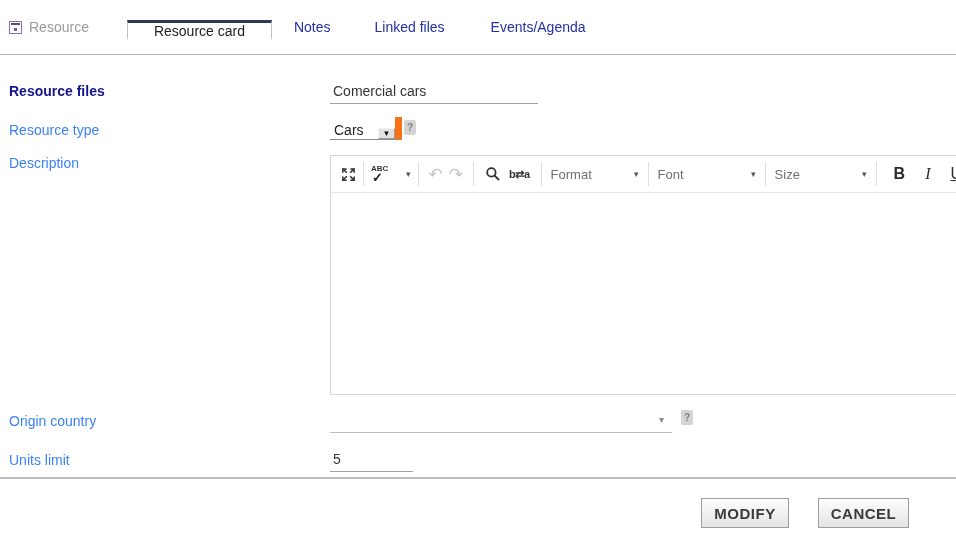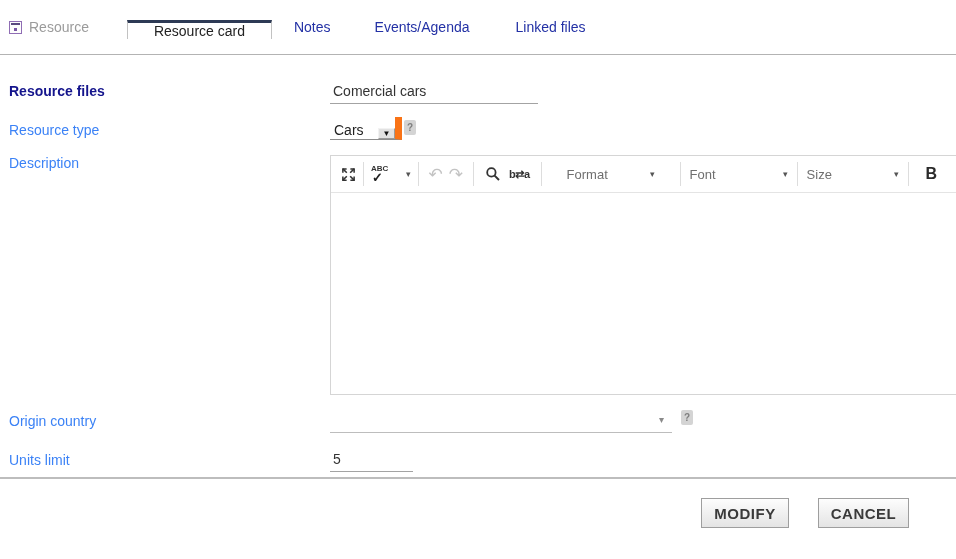--- a/index.html
+++ b/index.html
@@ -113,21 +113,21 @@
   .spell-check {
     position: absolute; top: 6px; left: 1px; font-size: 13px; font-weight: bold; color: #222;
   }
   .tcaret { font-size: 9px; color: #555; margin-left: 2px; cursor: pointer; }
   .replace-txt { font-size: 11px; font-weight: bold; letter-spacing: -0.5px; }
   .combo {
     display: flex; align-items: center; justify-content: space-between;
     color: #6f6f6f; font-size: 13px; flex: 0 0 auto; cursor: pointer;
   }
   .combo .combo-caret { font-size: 9px; color: #555; }
-  .combo.format { width: 88px; margin: 0 18px; }
+  .combo.format { width: 88px; margin: 0 2px; }
   .combo.font   { width: 98px; margin: 0 2px; }
   .combo.size   { width: 92px; margin: 0 2px; }
   .fmt-btn {
     flex: 0 0 auto; font-size: 16px; color: #2b2b2b;
     margin: 0 10px; cursor: pointer; line-height: 20px;
   }
   .fmt-btn.b { font-weight: bold; }
   .fmt-btn.i { font-style: italic; font-family: "Liberation Serif", serif; }
   .fmt-btn.u { text-decoration: underline; }
   .ed-content { height: 202px; background: #fff; cursor: text; }
@@ -168,24 +168,24 @@
       <span class="resource-icon"></span>
       <span>Resource</span>
     </div>
     <div class="tab-active">
       <span>Resource card</span>
     </div>
     <div class="tab">
       <span>Notes</span>
     </div>
     <div class="tab wide">
+      <span>Linked files</span>
+    </div>
+    <div class="tab wide">
       <span>Events/Agenda</span>
-    </div>
-    <div class="tab wide">
-      <span>Linked files</span>
     </div>
   </div>
 
   <div class="flabel navy" style="top:83px">Resource files</div>
   <div class="uline-input" style="left:330px; top:80px; width:208px; height:24px">Comercial cars</div>
 
   <div class="flabel" style="top:122px">Resource type</div>
   <div class="classic-select">
     <span class="sel-text">Cars</span>
     <span class="sel-btn">▼</span>

